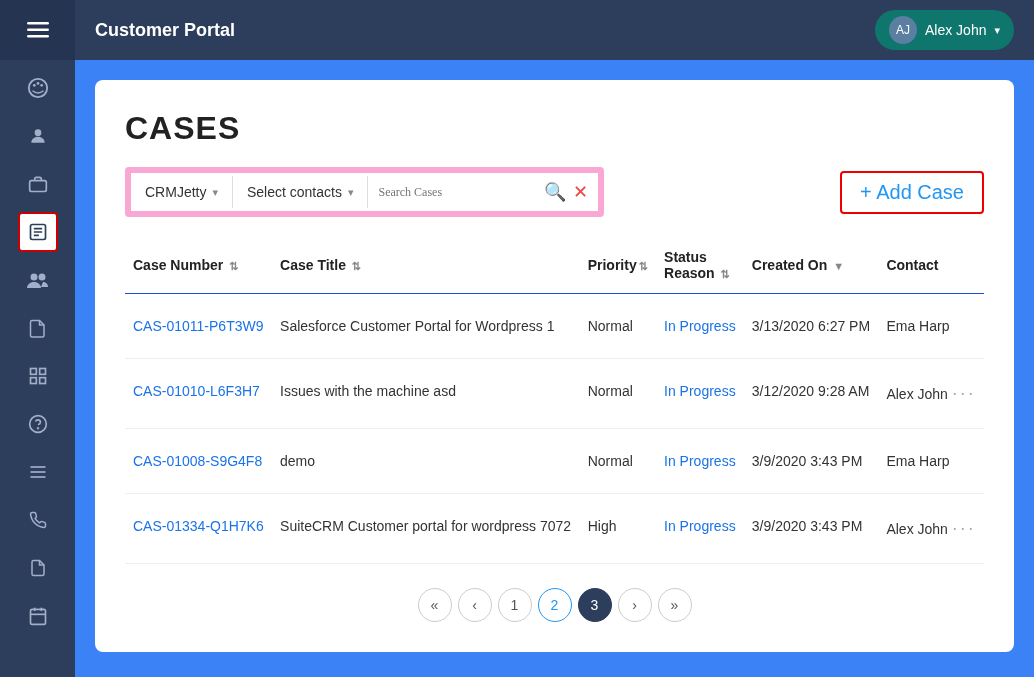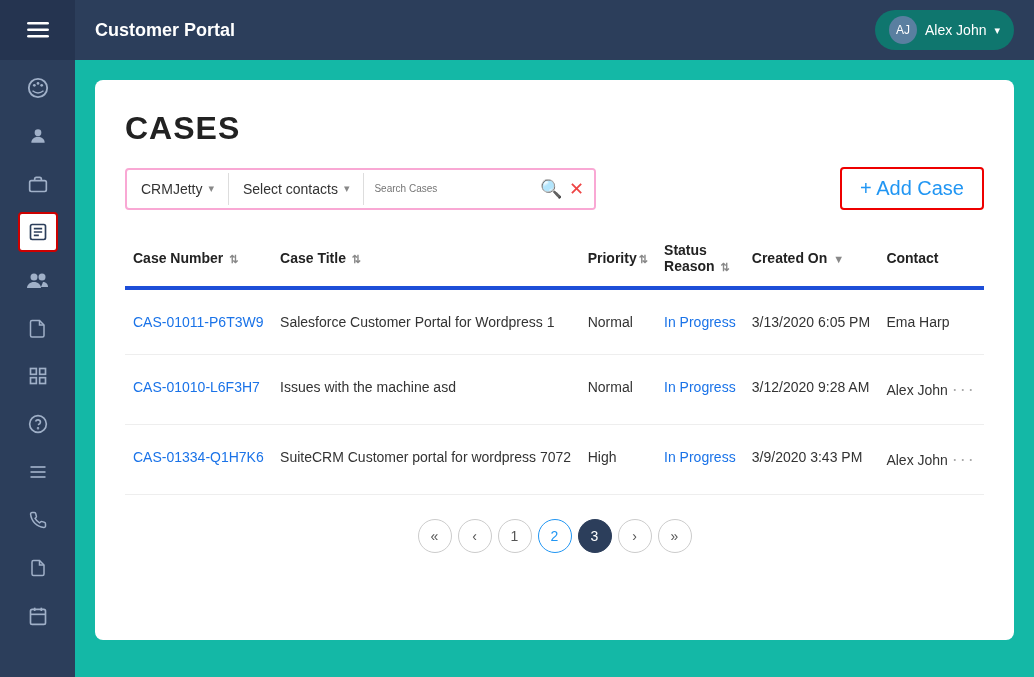--- a/index.html
+++ b/index.html
@@ -84,21 +84,21 @@
       color: white;
     }
 
     
     .main-content {
       position: absolute;
       left: 75px;
       top: 60px;
       right: 0;
       bottom: 0;
-      background: #14b8a6;
+      background: #3b82f6;
       padding: 20px;
       overflow: auto;
     }
     .content-card {
       background: white;
       border-radius: 8px;
       padding: 30px;
       min-height: 560px;
     }
     .page-title {
@@ -113,21 +113,21 @@
     .filters-row {
       display: flex;
       align-items: center;
       gap: 0;
       margin-bottom: 20px;
       justify-content: space-between;
     }
     .filters-left {
       display: flex;
       align-items: center;
-      border: 2px solid #f9a8d4;
+      border: 6px solid #f9a8d4;
       border-radius: 4px;
       overflow: hidden;
     }
     .filter-select {
       display: flex;
       align-items: center;
       padding: 8px 14px;
       background: white;
       border-right: 1px solid #ddd;
       cursor: pointer;
@@ -139,24 +139,25 @@
     .search-box {
       display: flex;
       align-items: center;
       padding: 8px 10px;
       background: white;
       gap: 6px;
     }
     .search-input {
       border: none;
       outline: none;
-      font-size: 10px;
+      font-size: 12px;
       color: #aaa;
       width: 160px;
       background: transparent;
+      font-family: Liberation Serif, serif;
     }
     .search-icon { color: #2196f3; font-size: 18px; cursor: pointer; }
     .clear-icon { color: #e44; font-size: 18px; cursor: pointer; }
 
     .add-case-btn {
       border: 2px solid #e00;
       background: white;
       color: #2196f3;
       padding: 8px 18px;
       border-radius: 4px;
@@ -165,21 +166,21 @@
       font-weight: 500;
     }
 
     
     table {
       width: 100%;
       border-collapse: collapse;
       font-size: 14px;
     }
     thead tr {
-      border-bottom: 4px solid #1d4ed8;
+      border-bottom: 1px solid #1d4ed8;
     }
     thead th {
       padding: 12px 8px;
       text-align: left;
       font-weight: bold;
       color: #222;
       font-size: 14px;
       white-space: nowrap;
     }
     thead th .sort-icon { color: #888; margin-left: 2px; font-size: 11px; }
@@ -376,32 +377,40 @@
           <th>Created On <span class="sort-icon">▼</span></th>
           <th>Contact</th>
         </tr>
       </thead>
       <tbody id="table-body">
       <tr>
     <td><a class="case-link">CAS-01011-P6T3W9</a></td>
     <td>Salesforce Customer Portal for Wordpress 1</td>
     <td>Normal</td>
     <td><span class="status-badge">In Progress</span></td>
-    <td>3/13/2020 6:05 PM</td>
+    <td>3/13/2020 6:27 PM</td>
     <td>Ema Harp</td>
   </tr>
           <tr>
     <td><a class="case-link">CAS-01010-L6F3H7</a></td>
     <td>Issues with the machine asd</td>
     <td>Normal</td>
     <td><span class="status-badge">In Progress</span></td>
     <td>3/12/2020 9:28 AM</td>
     <td>Alex John <span class="actions-dots">···</span></td>
   </tr>
           <tr>
+    <td><a class="case-link">CAS-01008-S9G4F8</a></td>
+    <td>demo</td>
+    <td>Normal</td>
+    <td><span class="status-badge">In Progress</span></td>
+    <td>3/9/2020 3:43 PM</td>
+    <td>Ema Harp</td>
+  </tr>
+          <tr>
     <td><a class="case-link">CAS-01334-Q1H7K6</a></td>
     <td>SuiteCRM Customer portal for wordpress 7072</td>
     <td>High</td>
     <td><span class="status-badge">In Progress</span></td>
     <td>3/9/2020 3:43 PM</td>
     <td>Alex John <span class="actions-dots">···</span></td>
   </tr>
         </tbody>
     </table>
 

